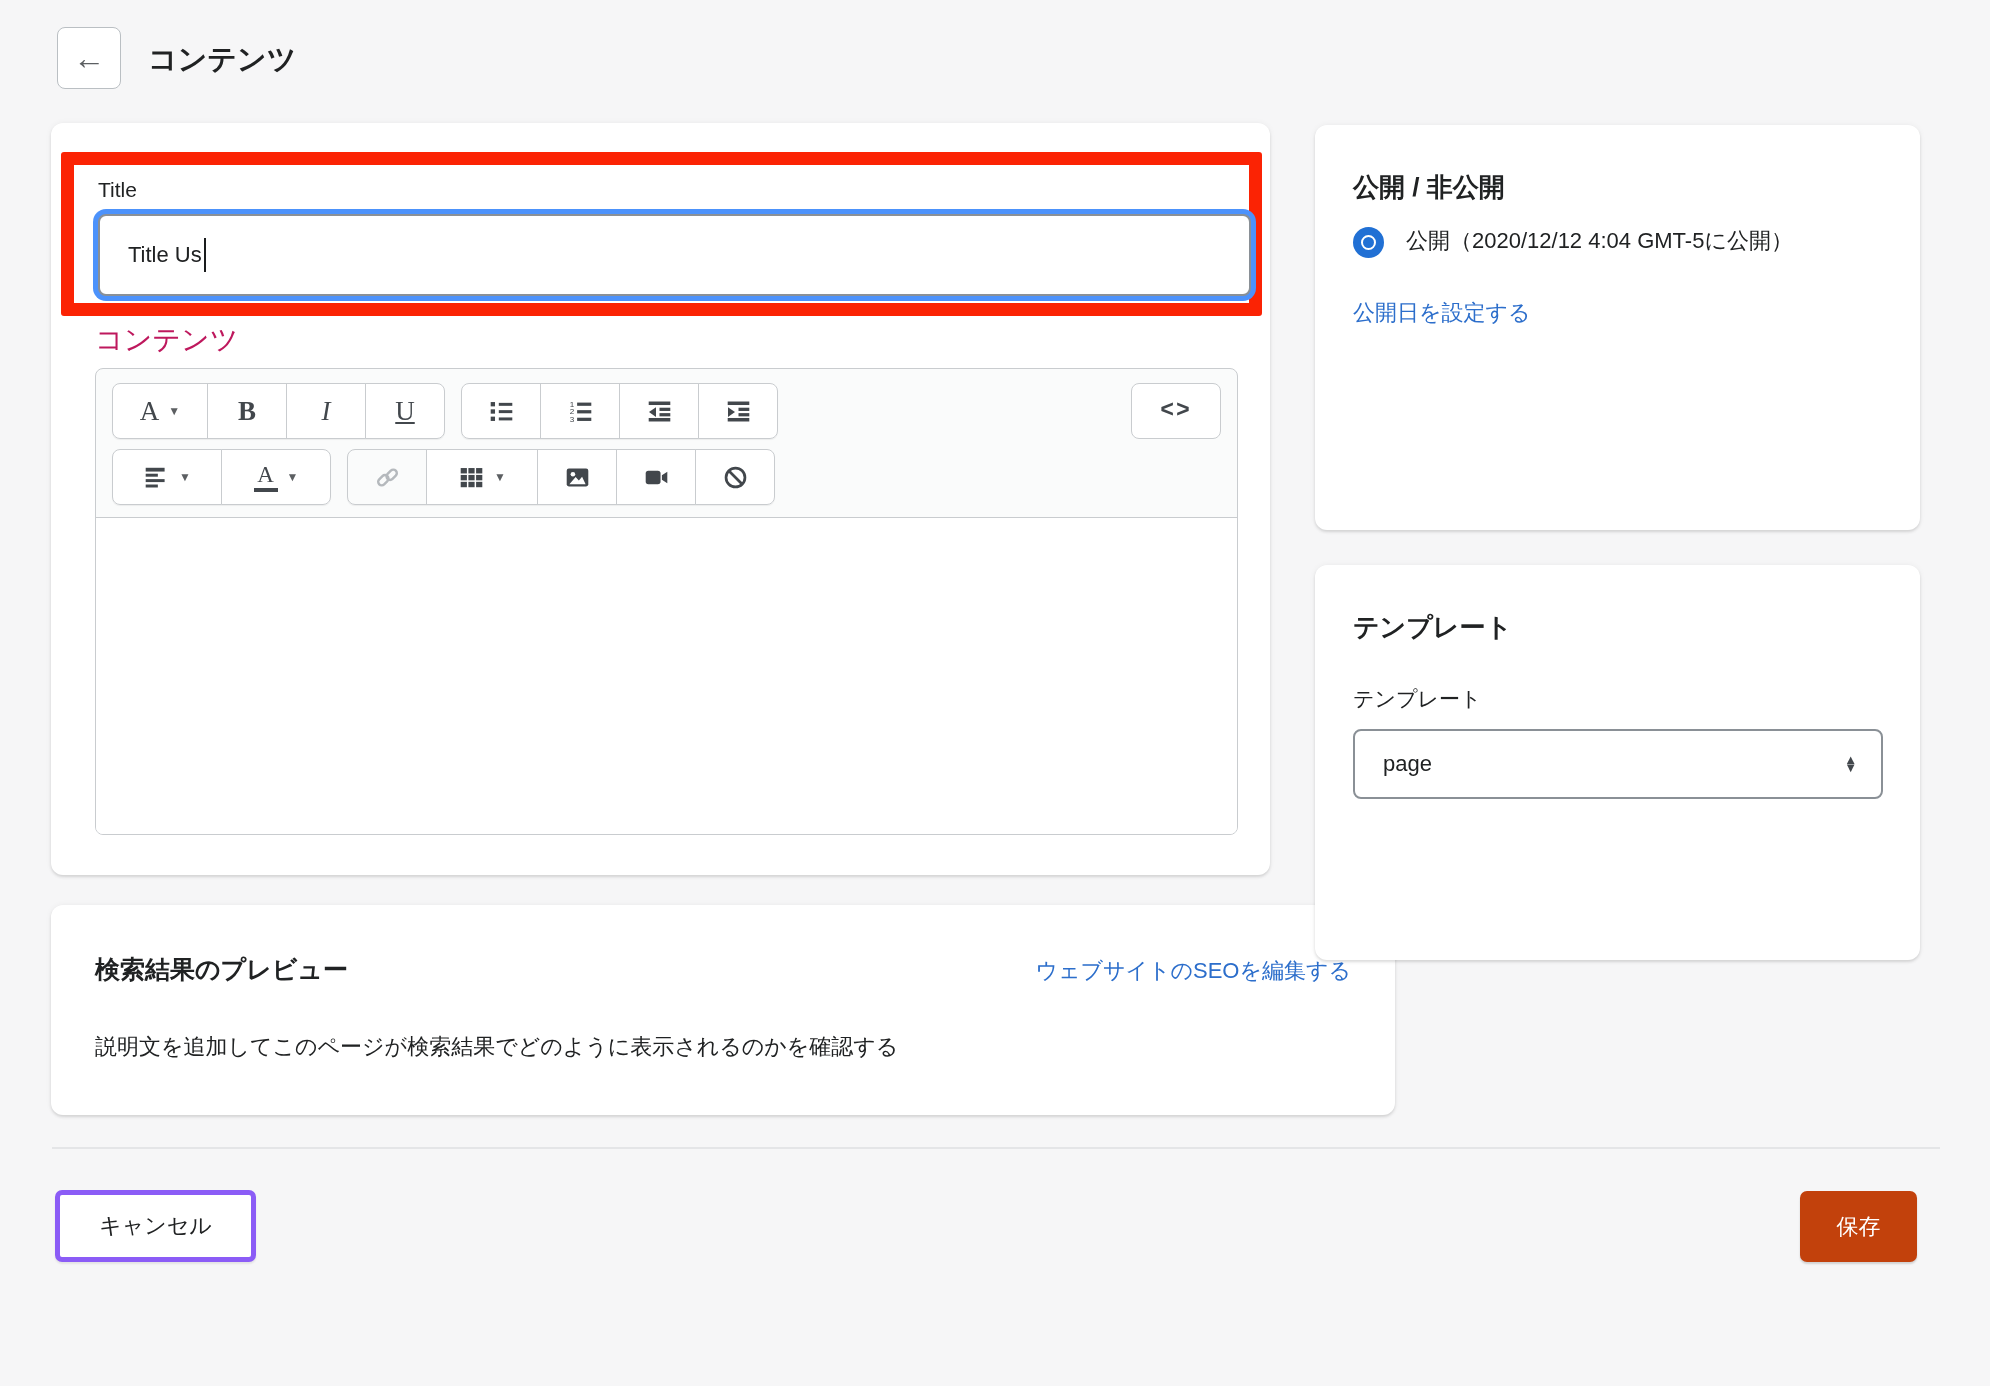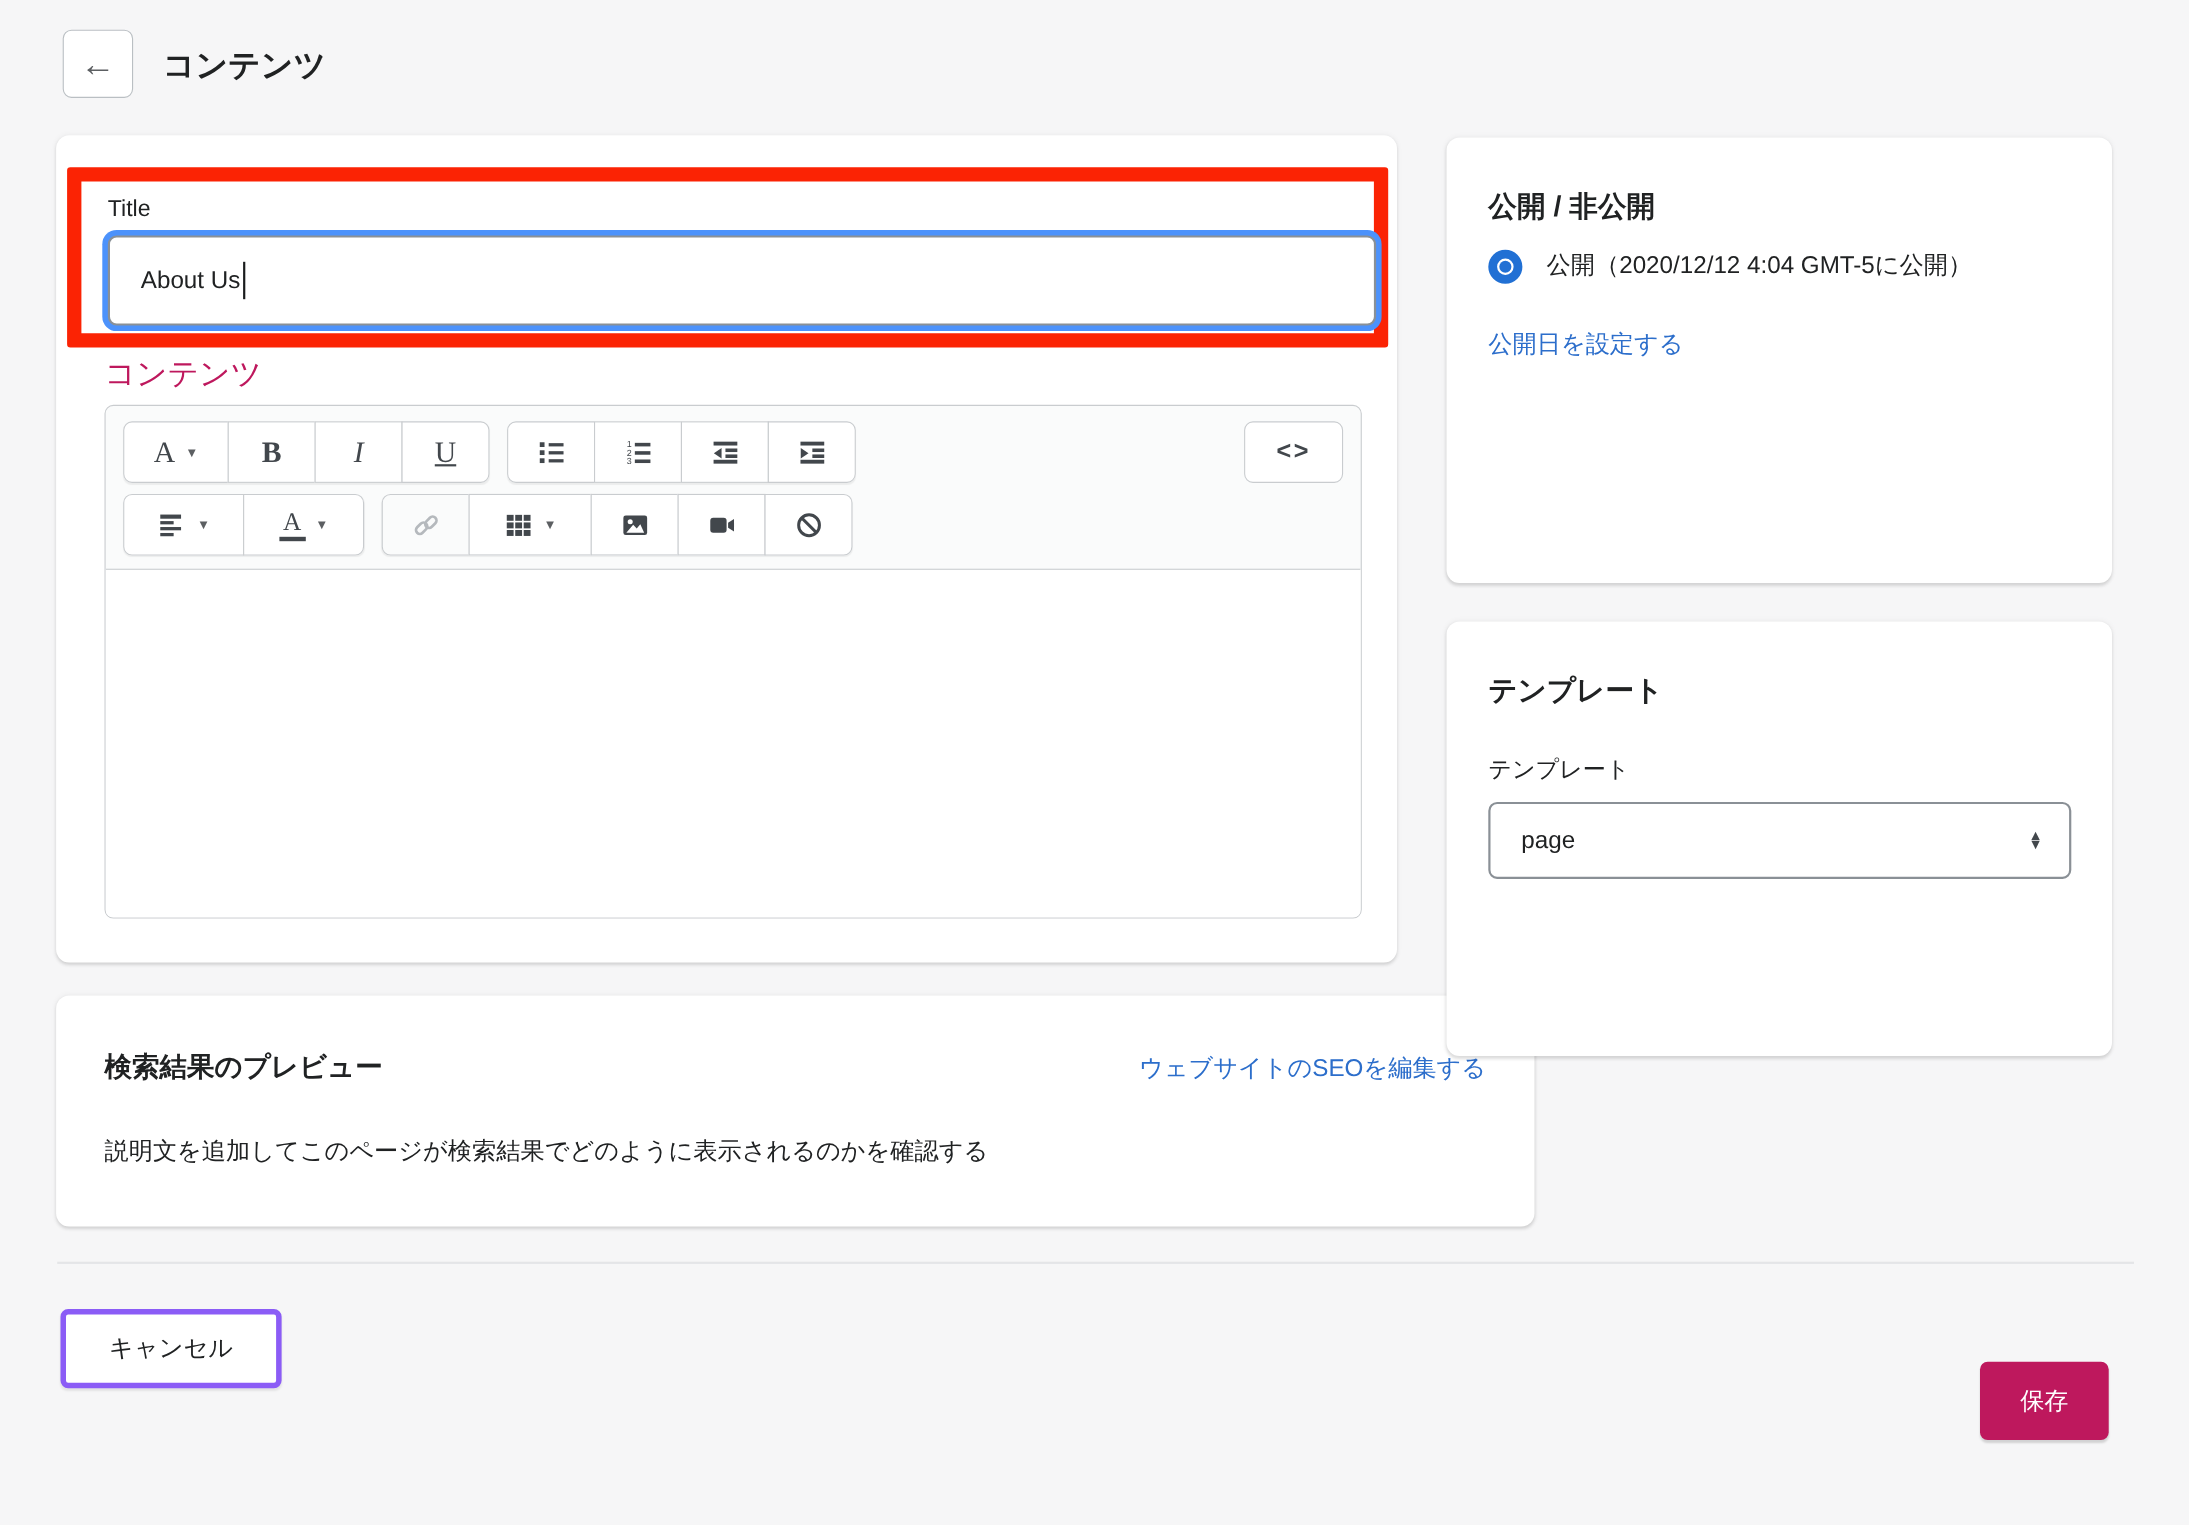--- a/index.html
+++ b/index.html
@@ -86,41 +86,41 @@
     font-size:22px; cursor:pointer; }
   .select .val { flex:1; }
   .updown { display:flex; flex-direction:column; line-height:.62; font-size:13px; color:#42474c; }
 
   
   .divider { position:absolute; left:52px; top:1147px; width:1888px; height:2px; background:#e4e5e7; }
   .btn { position:absolute; display:flex; align-items:center; justify-content:center;
     border-radius:7px; font-size:22px; cursor:pointer; }
   .btn-cancel { left:55px; top:1190px; width:201px; height:72px; background:#fff;
     border:5px solid #8b5cf6; box-shadow:0 2px 2px rgba(0,0,0,.08); color:#202223; }
-  .btn-save { left:1800px; top:1191px; width:117px; height:71px; background:#be185d;
-    color:#fff; border:none; box-shadow:0 2px 2px rgba(0,0,0,.15);margin-top:47px; }
+  .btn-save { left:1800px; top:1191px; width:117px; height:71px; background:#c2410c;
+    color:#fff; border:none; box-shadow:0 2px 2px rgba(0,0,0,.15); }
 
   svg.ic { display:block; }
 </style>
 </head>
 <body>
 
 <div class="page">
 
   <div class="back-btn">
     <span>←</span>
   </div>
   <h1 class="page-title">コンテンツ</h1>
 
   <div class="card main-card">
 
     <div class="red-box">
       <div class="field-label">Title</div>
       <div class="text-input">
-        <span>About Us</span>
+        <span>Title Us</span>
         <span class="caret"></span>
       </div>
     </div>
 
     <div class="content-label">コンテンツ</div>
 
     <div class="editor">
       <div class="toolbar">
 
         <div class="tb-row">

